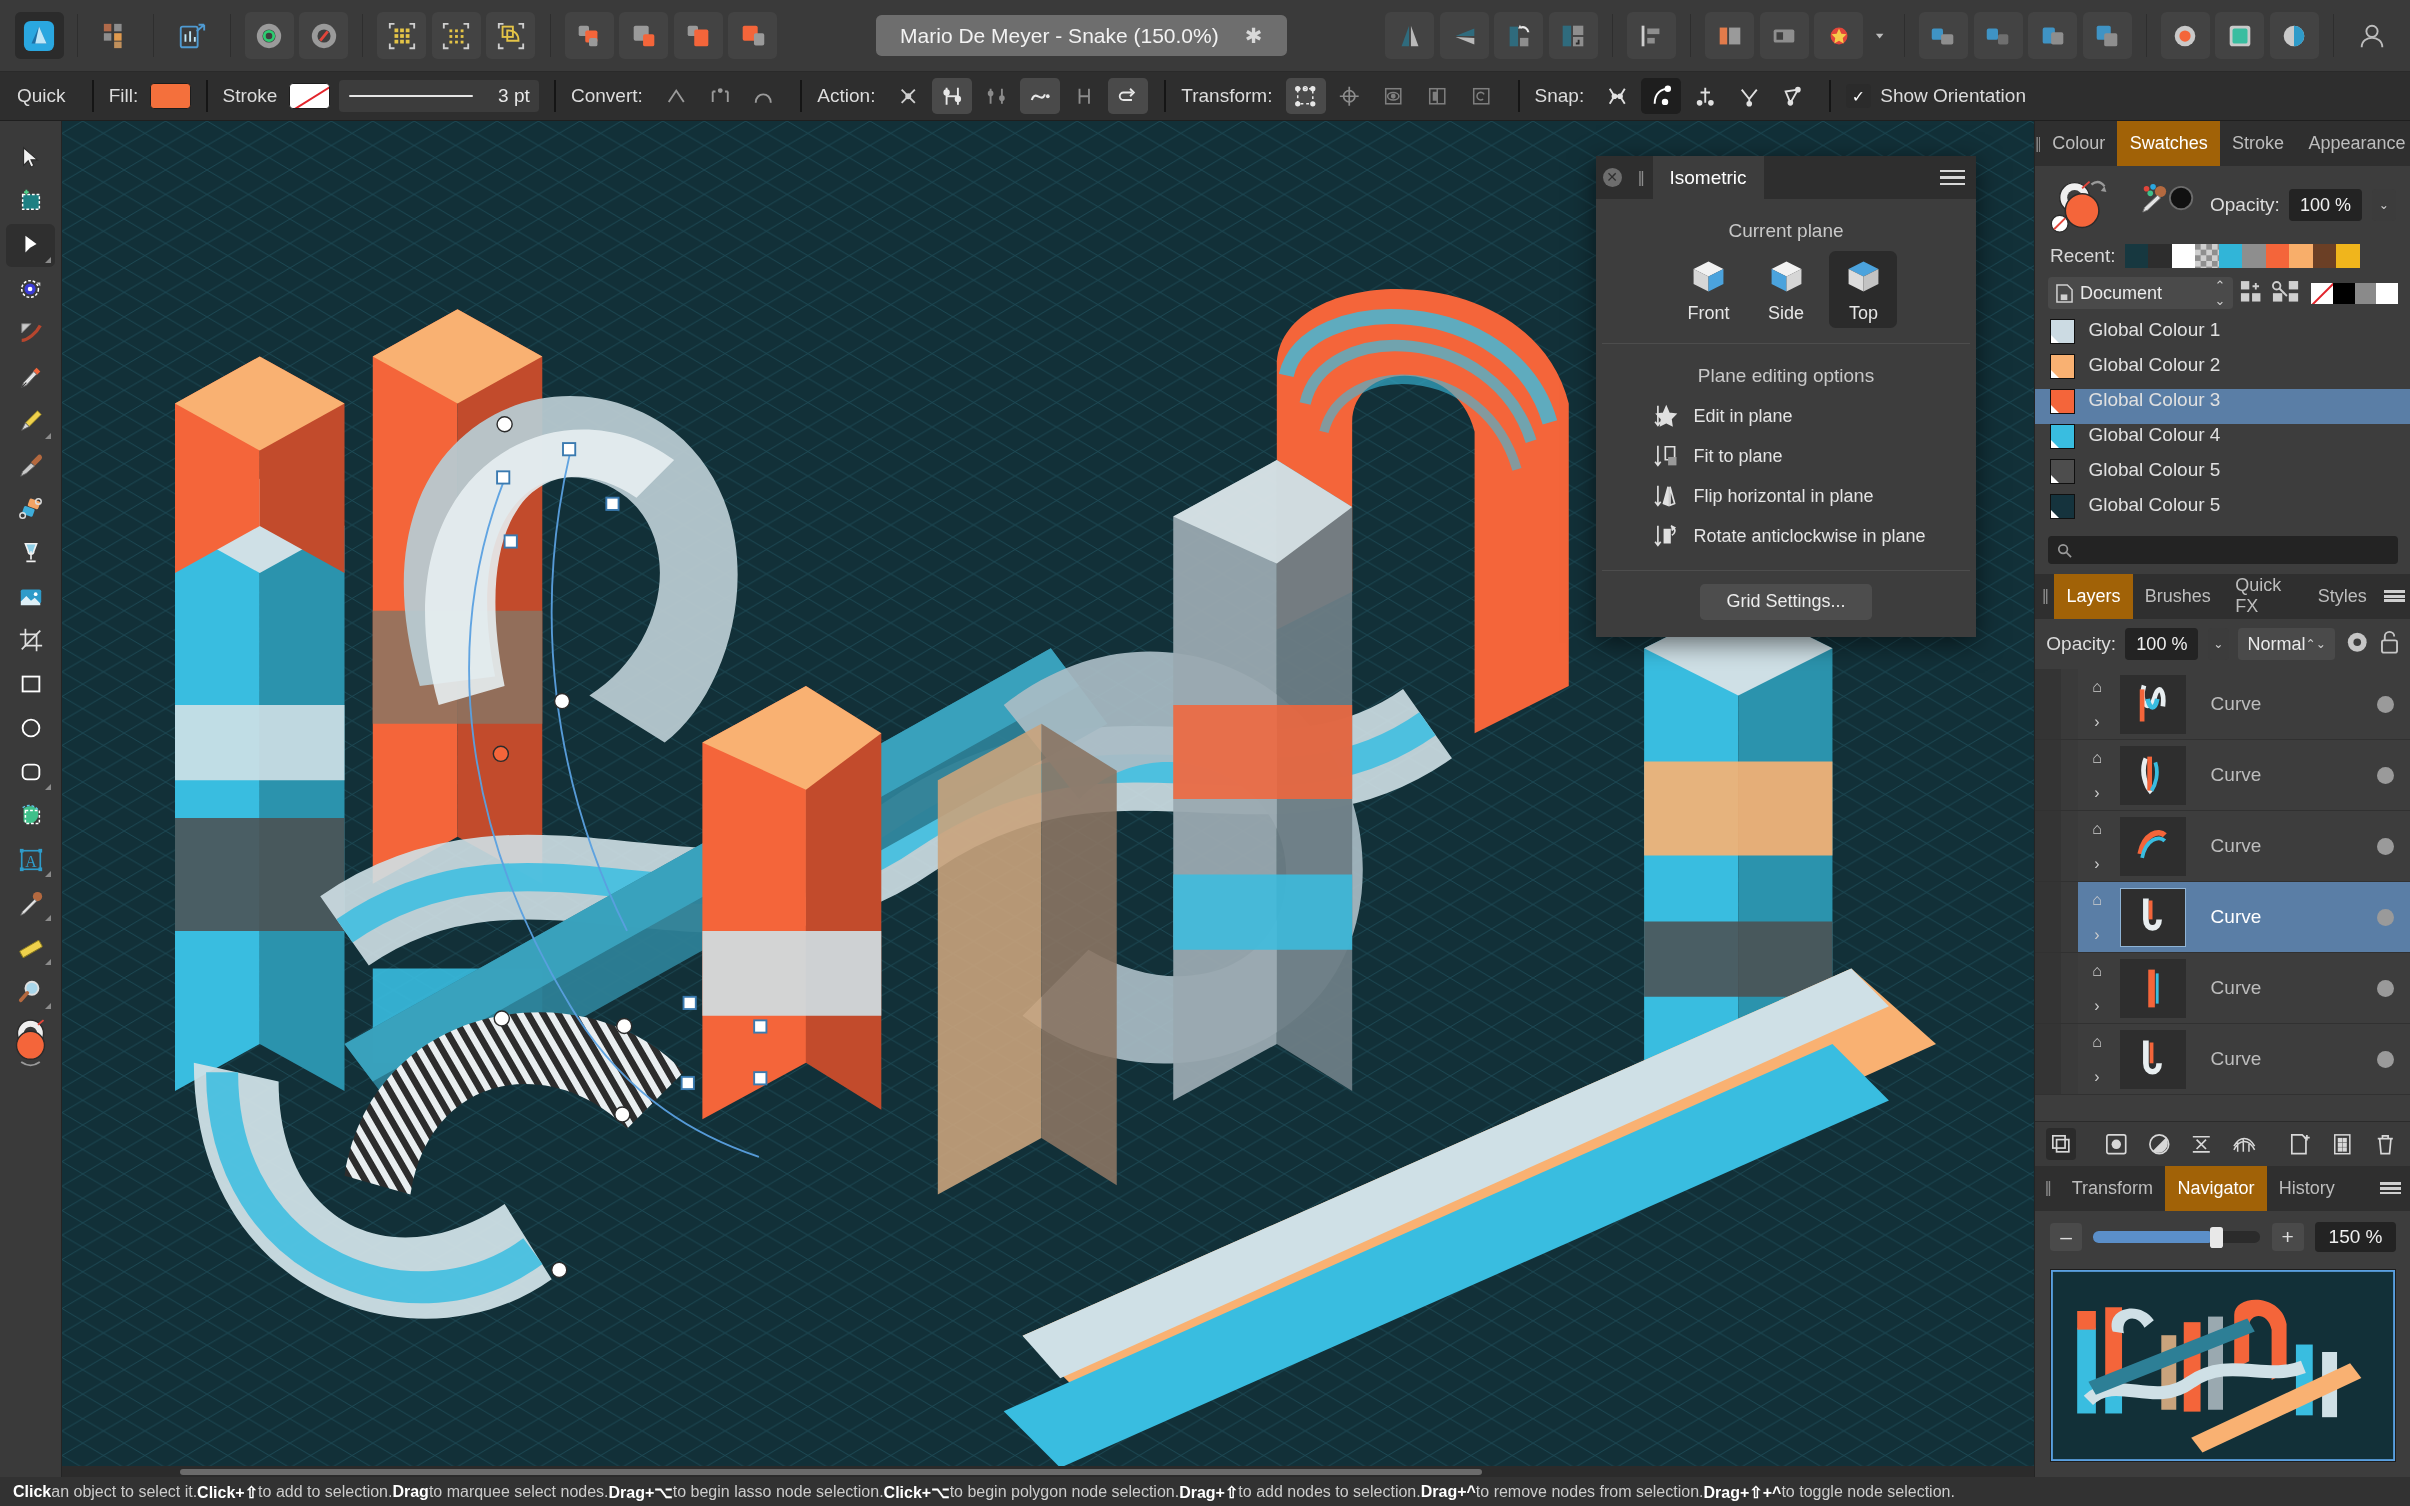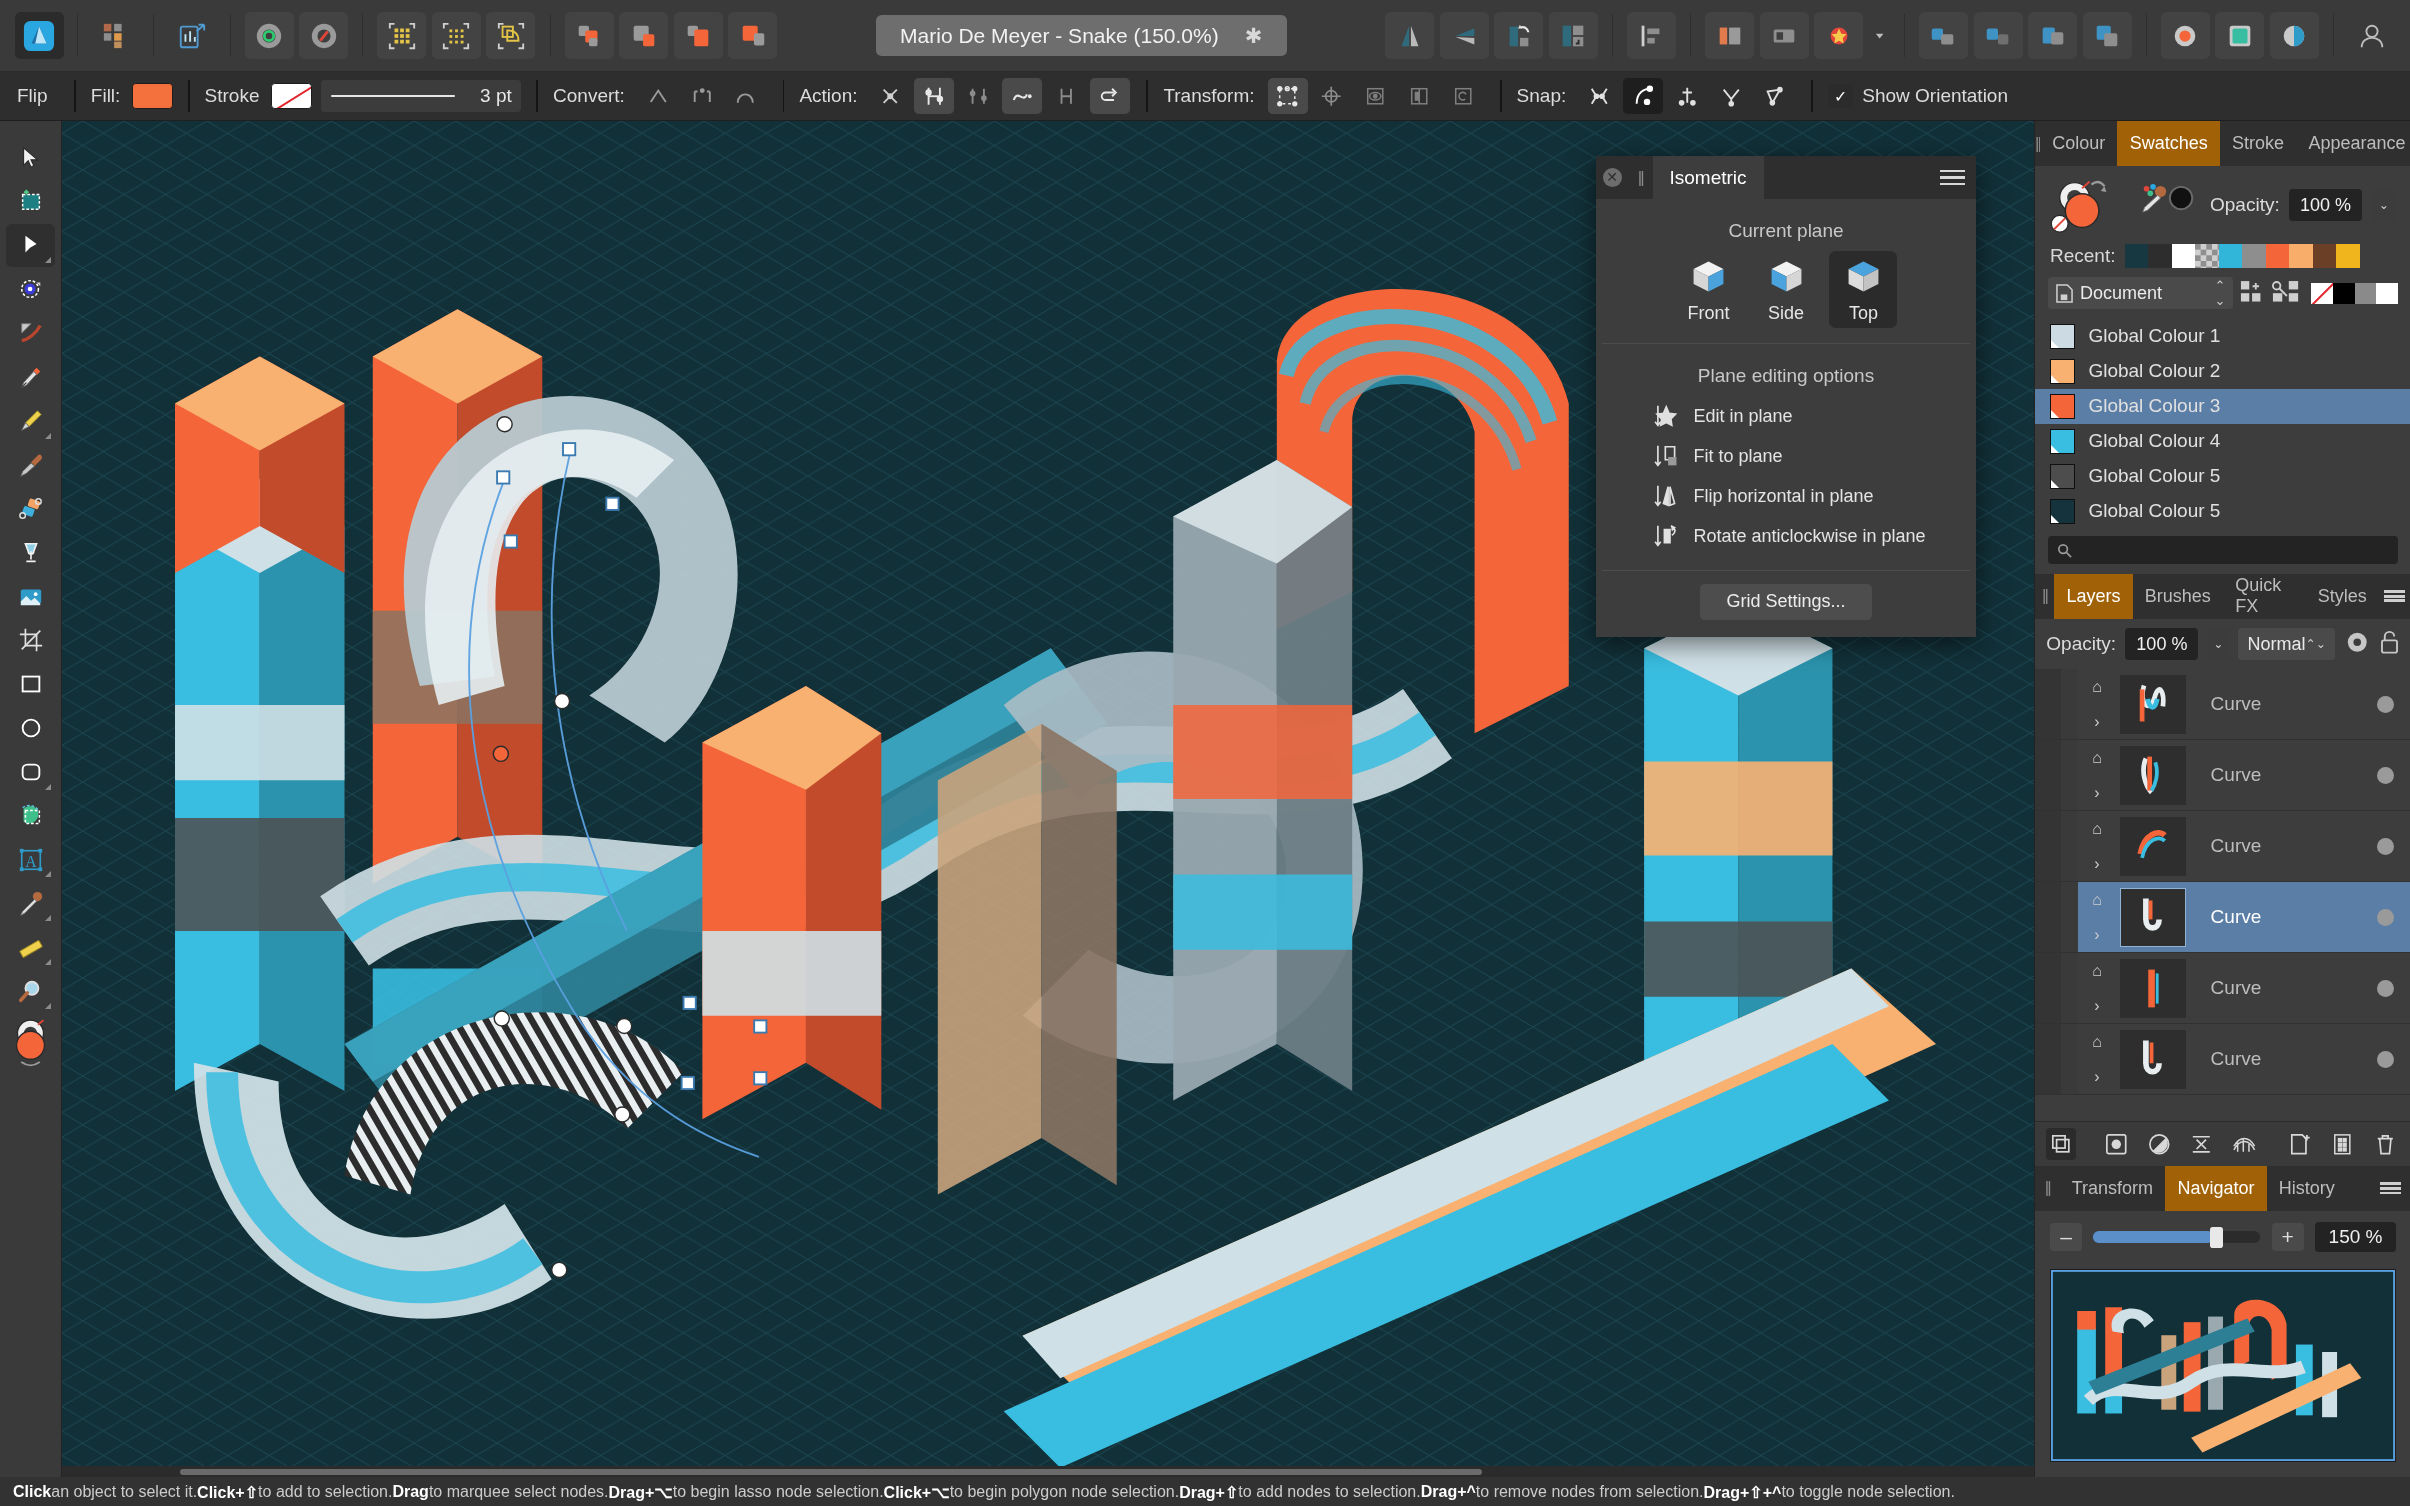--- a/index.html
+++ b/index.html
@@ -123,21 +123,21 @@
   .recent-chips { display:flex; }
   .chip { width:23.5px; height:23.5px; border:0; }
   .doc-row { display:flex; align-items:center; padding:1.9px 13px 7.5px 13px; gap:7.5px; }
   .doc-select { flex:1; height:32px; background:#4a4a4a; border-radius:3.8px; display:flex; align-items:center;
                 padding:0 7.5px; gap:7.5px; color:#eaeaea; font-size:18px; cursor:pointer; }
   .mini-icons { display:flex; gap:5.6px; align-items:center; }
   .palette-chips { display:flex; margin-left:3.8px; }
   .palette-chips div { width:21.7px; height:21.7px; }
 
   .sw-list { padding:1.9px 0 0 0; }
-  .sw-item { display:flex; align-items:center; gap:13px; height:35px; padding:0 15px; cursor:pointer; }
+  .sw-item { display:flex; gap:13px; height:35px; padding:0 15px; cursor:pointer; }
   .sw-item.selected { background:#5a7ea6; }
   .sw-chip { width:25.4px; height:25.4px; position:relative; border:0.9px solid #101010; }
   .sw-chip:after { content:""; position:absolute; left:0; bottom:0; width:0; height:0;
     border-left:8.5px solid #ffffff; border-top:8.5px solid transparent; }
   .sw-name { color:#e0e0e0; font-size:19px; }
   .sw-search { margin:7.5px 13px 9.4px 13px; height:28px; background:#232323; border-radius:3.8px;
                display:flex; align-items:center; padding:0 9.4px; color:#9a9a9a; font-size:16px; cursor:text; }
 
   
   .layers-opts { display:flex; align-items:center; gap:9.4px; padding:9.4px 11.3px; background:#3d3d3d; }
@@ -474,21 +474,21 @@
 
     <div class="tb-btn flat">
       <svg width="30" height="30" viewBox="0 0 32 32" fill="none" stroke="#bdbdbd" stroke-width="2">
           <circle cx="16" cy="11" r="6"></circle>
           <path d="M5 28 c0-7 6-10 11-10 s11 3 11 10"></path>
         </svg>
     </div>
   </div>
 
   <div class="toolbar-ctx">
-    <div class="ctx-label">Flip</div>
+    <div class="ctx-label">Quick</div>
     <div class="ctx-sep"></div>
     <div class="ctx-label">Fill:</div>
     <div class="swatch-fill" id="fillSwatch" style="background: rgb(244, 112, 60);"></div>
     <div class="ctx-sep"></div>
     <div class="ctx-label">Stroke</div>
     <div class="swatch-none"></div>
     <div class="stroke-width-box">
       <div class="stroke-line"></div>
       <div class="stroke-val">3 pt</div>
     </div>

